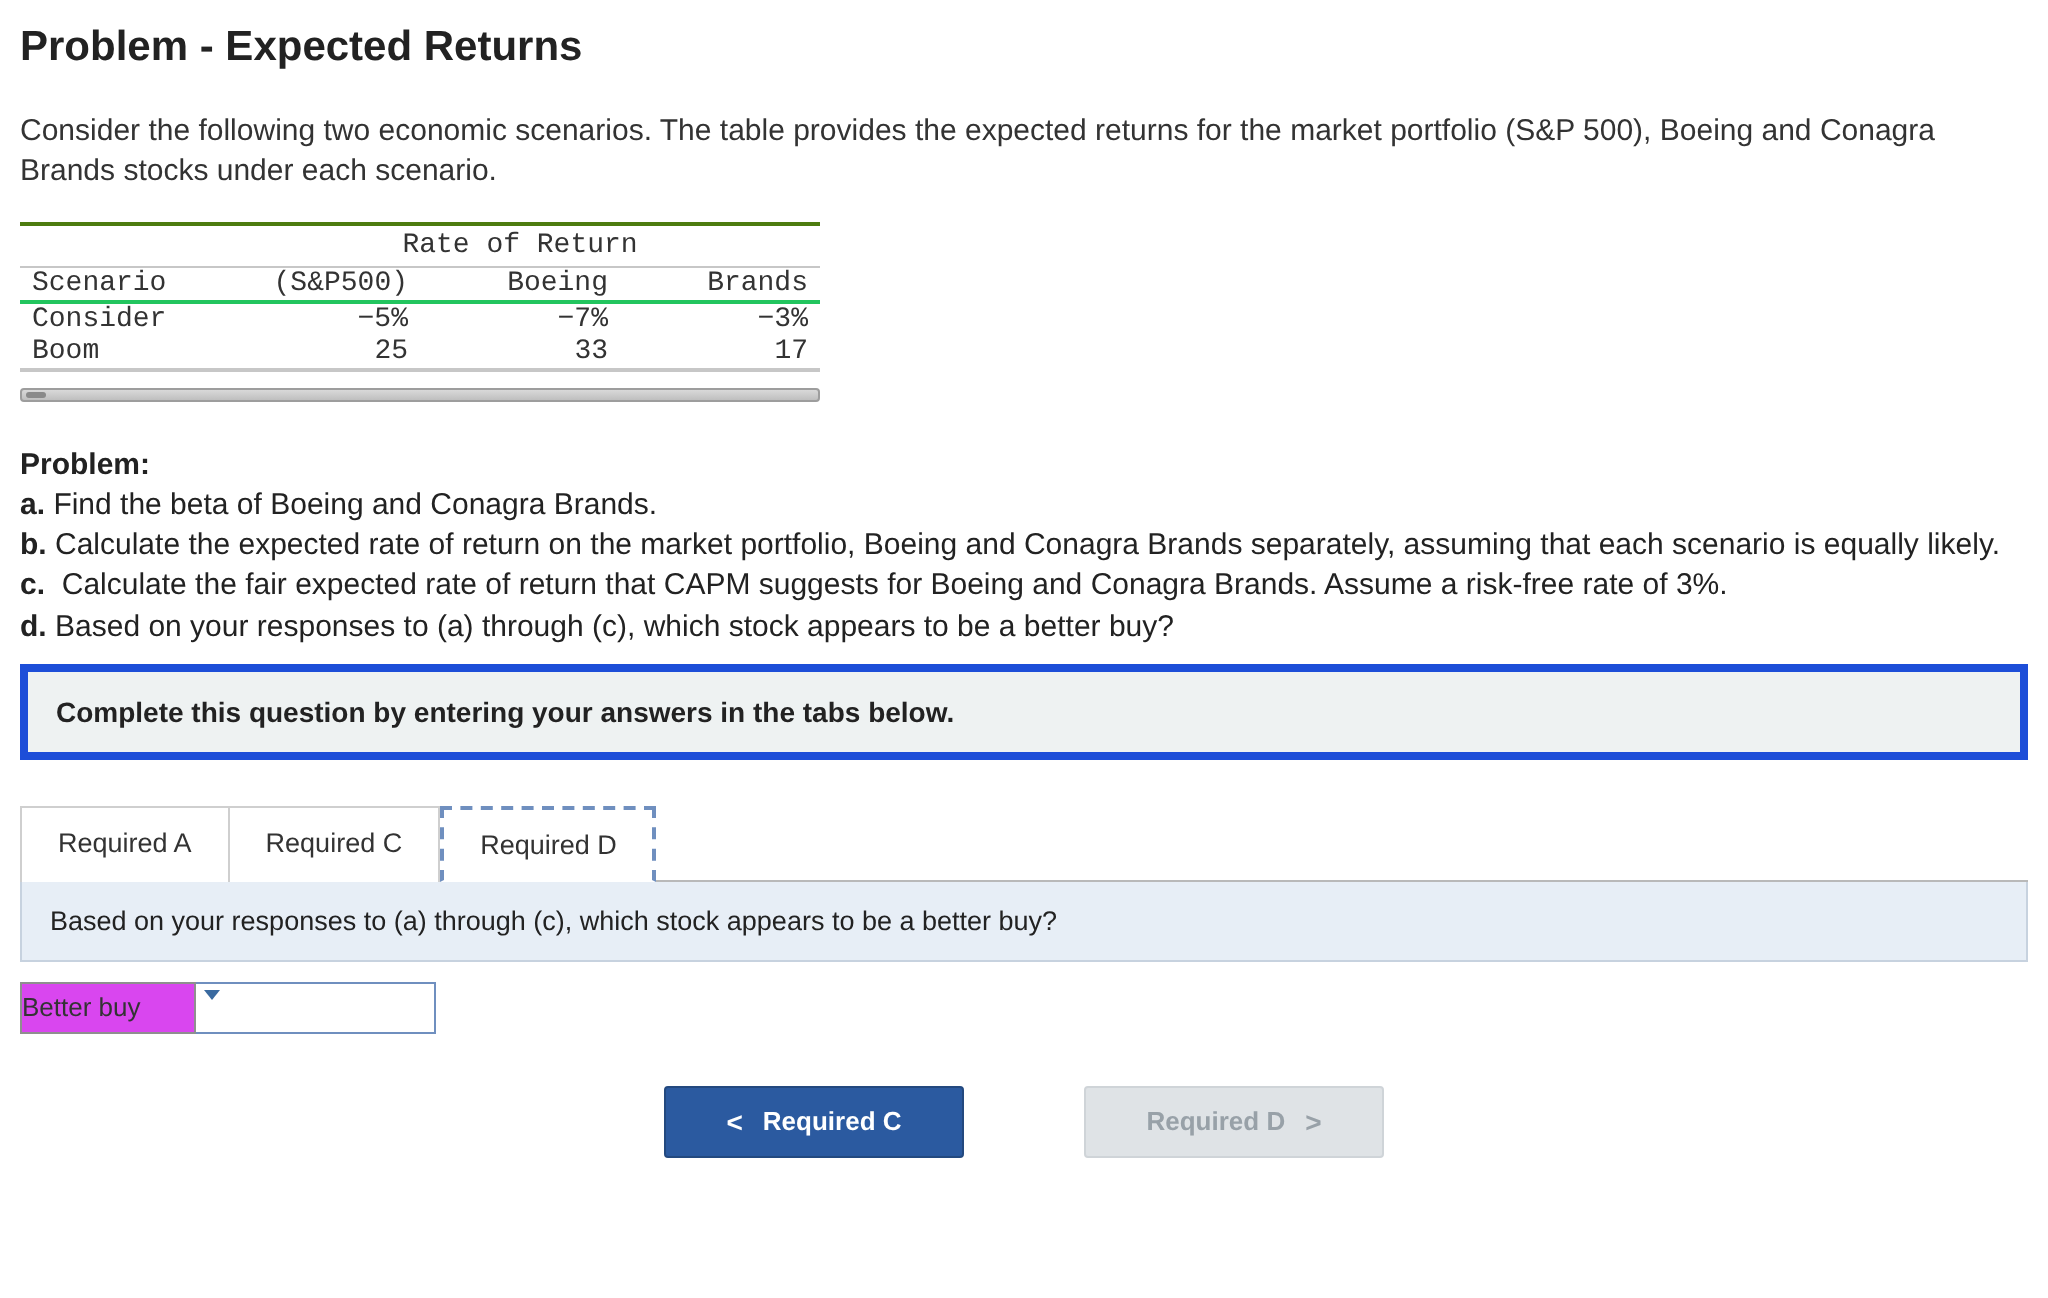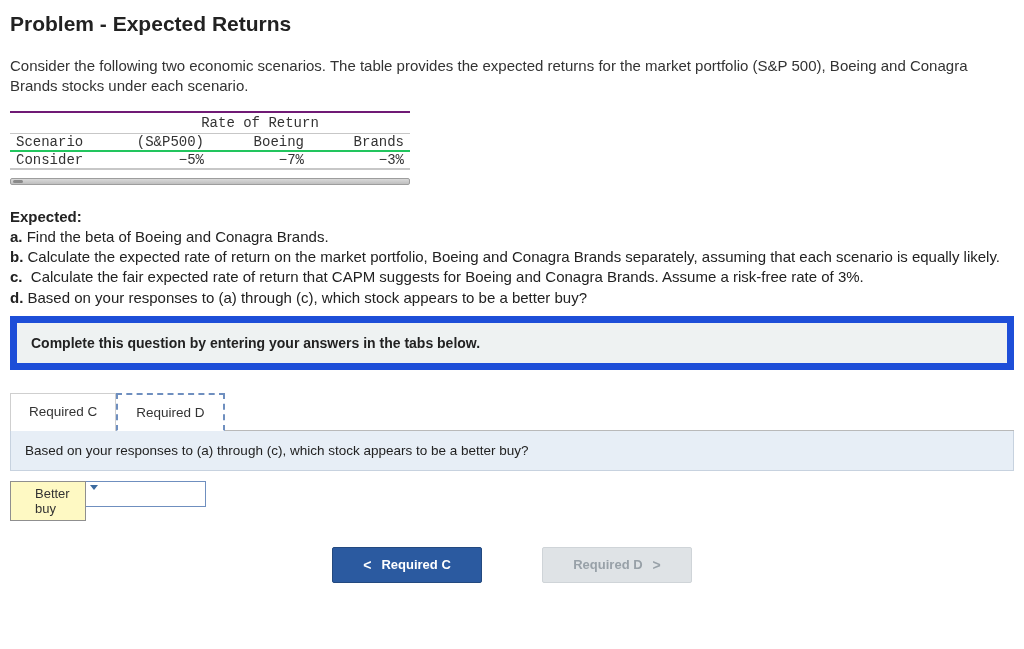--- a/index.html
+++ b/index.html
@@ -26,21 +26,21 @@
   .rate-table {
     font-family: "Courier New", monospace;
     font-size: 14px;
     color: #333;
     background: #fff;
     width: 400px;
     margin-bottom: 8px;
     border-bottom: 2px solid #c7c7c7;
   }
   .rate-table .title-row td {
-    border-top: 2px solid #701a75;
+    border-top: 2px solid #4d7c0f;
     border-bottom: 1px solid #c7c7c7;
     text-align: center;
     padding: 2px 0;
   }
   .rate-table td { padding: 0 6px; white-space: pre; }
   .rate-table .hdr td { border-bottom: 2px solid #22c55e; }
   .rate-table .col-s { width: 100px; }
   .rate-table .col-d { width: 100px; text-align: right; }
   .scroll-hint {
     width: 400px;
@@ -58,21 +58,21 @@
     width:10px; height:3px;
     background:#8a8a8a;
     border-radius:2px;
   }
   .req-block { font-size: 15px; line-height: 1.35; color: #222; }
   .req-block .lbl { font-weight: 700; }
   .req-item { margin: 0; }
   .instruction-bar {
     margin-top: 8px;
     background: #eef2f2;
-    border: 7px solid #1d4ed8;
+    border: 4px solid #1d4ed8;
     padding: 12px 14px;
     font-weight: 700;
     font-size: 14px;
     color: #222;
   }
   .tabs {
     display: flex;
     margin-top: 22px;
     border-bottom: 1px solid #b9b9b9;
   }
@@ -103,24 +103,24 @@
     font-family: Verdana, Arial, sans-serif;
     font-size: 13.5px;
     color: #222;
   }
   .answer-row {
     display: flex;
     margin-top: 10px;
   }
   .answer-label {
     border: 1px solid #8f8f8f;
-    background: #fef9c3;
+    background: #d946ef;
     font-size: 13px;
-    padding: 4px 24px;
-    width: 76px;
+    padding: 4px 0;
+    width: 88px;
   }
   .answer-input {
     border: 1px solid #6f8fbf;
     border-left: none;
     width: 120px;
     height: 26px;
     font-size: 13px;
     padding: 2px 4px;
     background: #fff;
     position: relative;
@@ -181,35 +181,42 @@
     <td class="col-d">(S&amp;P500)</td>
     <td class="col-d">Boeing</td>
     <td class="col-d">Brands</td>
   </tr>
   <tr>
     <td class="col-s">Consider</td>
     <td class="col-d">−5%</td>
     <td class="col-d">−7%</td>
     <td class="col-d">−3%</td>
   </tr>
+  <tr>
+    <td class="col-s">Boom</td>
+    <td class="col-d">25</td>
+    <td class="col-d">33</td>
+    <td class="col-d">17</td>
+  </tr>
 </tbody>
   </table>
 <div class="scroll-hint"></div>
 
 <div class="req-block">
-  <div class="lbl">Expected:</div>
+  <div class="lbl">Problem:</div>
   <div class="req-item"><b>a. </b><span>Find the beta of Boeing and Conagra Brands.</span></div>
   <div class="req-item"><b>b. </b><span>Calculate the expected rate of return on the market portfolio, Boeing and Conagra Brands separately, assuming that each scenario is equally likely.</span></div>
   <div class="req-item"><b>c. </b>&nbsp;<span>Calculate the fair expected rate of return that CAPM suggests for Boeing and Conagra Brands. Assume a risk-free rate of 3%.</span></div>
   <div class="req-item"><b>d. </b><span>Based on your responses to (a) through (c), which stock appears to be a better buy?</span></div>
 </div>
 
 <div class="instruction-bar">Complete this question by entering your answers in the tabs below.</div>
 
 <div class="tabs">
+  <div class="tab">Required A</div>
   <div class="tab">Required C</div>
   <div class="tab active">Required D</div>
 </div>
 
 <div class="question-bar">Based on your responses to (a) through (c), which stock appears to be a better buy?</div>
 
 <div class="answer-row">
   <div class="answer-label">Better buy</div>
   <div class="answer-input"></div>
 </div>

